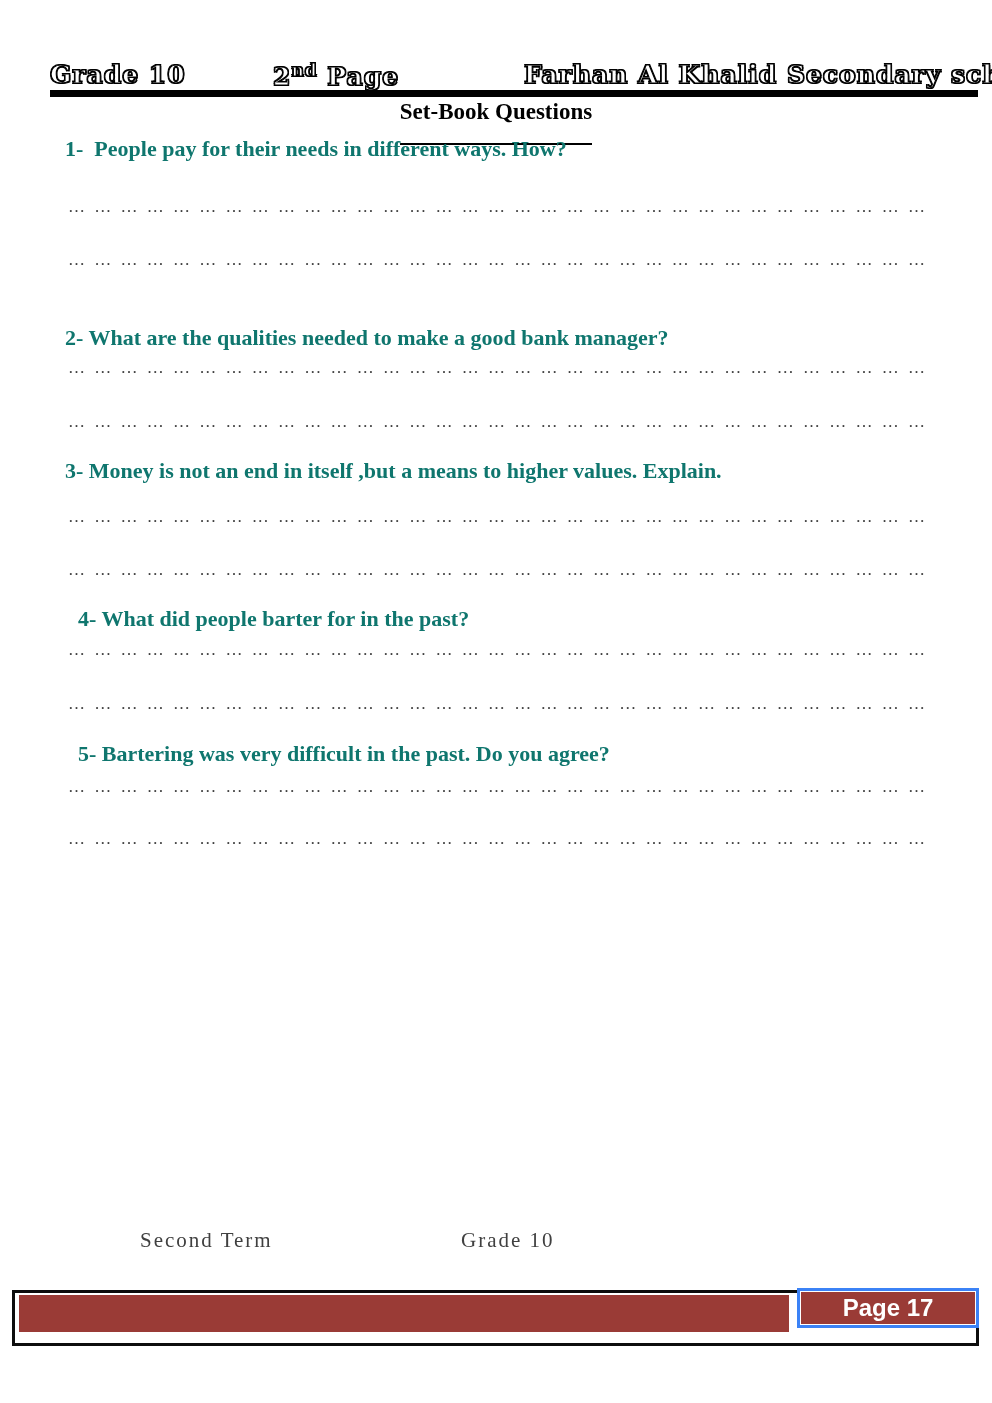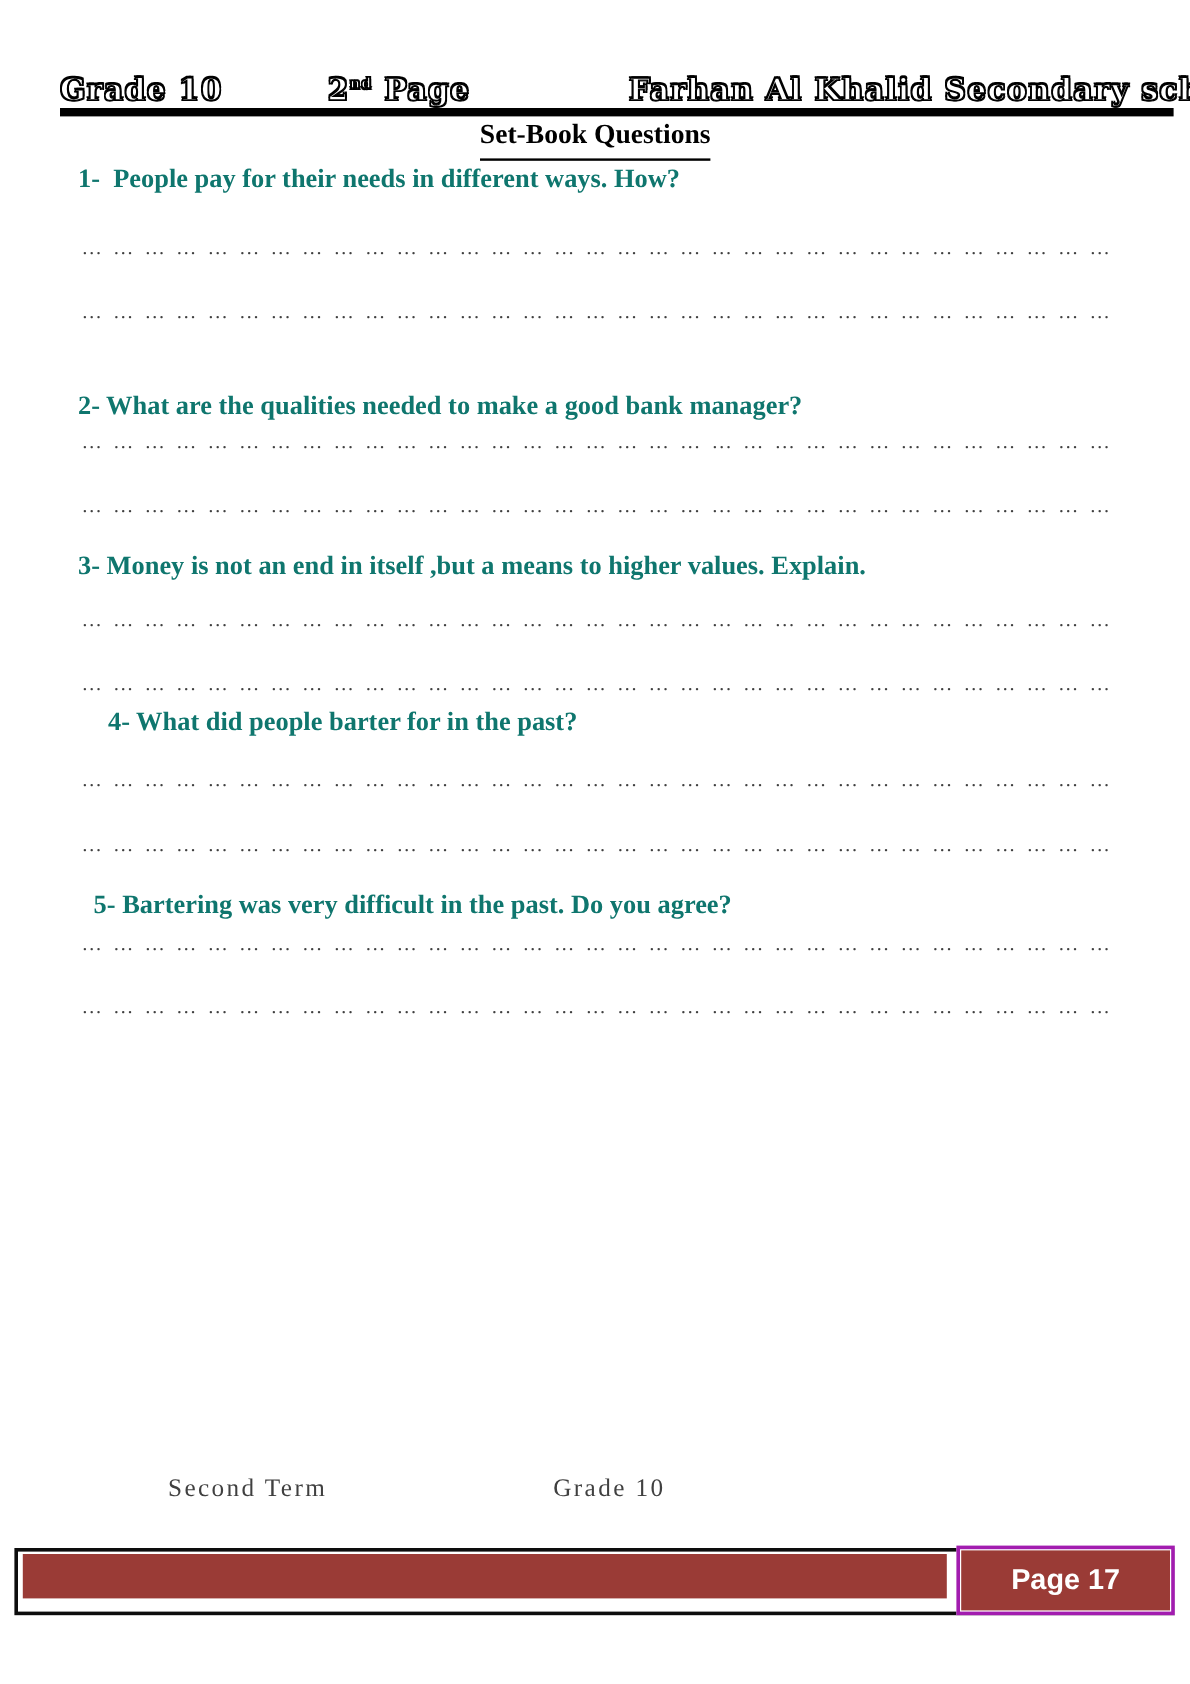--- a/index.html
+++ b/index.html
@@ -18,21 +18,21 @@
     top: 60px;
     font-family: "DejaVu Serif", serif;
     font-weight: bold;
     font-size: 25px;
     color: #ffffff;
     -webkit-text-stroke: 1.2px #000000;
     text-shadow: 1px 1px 0 #000, -1px -1px 0 #000, 1px -1px 0 #000, -1px 1px 0 #000;
     letter-spacing: 1px;
     white-space: nowrap;
   }
-  .hdr sup { font-size: 12px; vertical-align: super; }
+  .hdr sup { font-size: 17px; vertical-align: super; }
   .hdr-grade  { left: 50px; }
   .hdr-term   { left: 273px; }
   .hdr-school { left: 524px; }
   .rule {
     position: absolute;
     left: 50px; top: 90px;
     width: 928px; height: 7px;
     background: #000000;
   }
   .title-row {
@@ -40,21 +40,21 @@
     left: 0; right: 0; top: 99px;
     text-align: center;
   }
   .title-row span {
     display: inline-block;
     font-family: "Liberation Serif", serif;
     font-weight: 700;
     font-size: 23px;
     color: #000000;
     border-bottom: 2.5px solid #000000;
-    padding-bottom: 7px;
+    padding-bottom: 18px;
   }
   
   .q {
     position: absolute;
     font-family: "Liberation Serif", serif;
     font-weight: bold;
     font-size: 22px;
     color: #0f766e;
     white-space: pre-wrap;
   }
@@ -92,22 +92,22 @@
     font-size: 21px;
     color: #404040;
     letter-spacing: 2px;
     white-space: nowrap;
   }
   .ft-term  { left: 140px; }
   .ft-grade { left: 461px; }
   .page-box {
     position: absolute;
     left: 797px; top: 1288px;
-    width: 182px; height: 58px;
-    border: 3px solid #a21caf;
+    width: 182px; height: 40px;
+    border: 3px solid #3b82f6;
     background: #ffffff;
     padding: 1px;
   }
   .page-box-inner {
     width: 100%; height: 100%;
     background: #9a3b36;
     display: flex;
     align-items: center;
     justify-content: center;
     font-family: "Liberation Sans", sans-serif;
@@ -135,21 +135,21 @@
   <div class="dots" style="top:250px;">… … … … … … … … … … … … … … … … … … … … … … … … … … … … … … … … … … … … … … … … … … … … … … … … … … … … … … … … … … … …</div>
 
   <div class="q" style="left:65px; top:325px;">2- What are the qualities needed to make a good bank manager?</div>
   <div class="dots" style="top:358px;">… … … … … … … … … … … … … … … … … … … … … … … … … … … … … … … … … … … … … … … … … … … … … … … … … … … … … … … … … … … …</div>
   <div class="dots" style="top:412px;">… … … … … … … … … … … … … … … … … … … … … … … … … … … … … … … … … … … … … … … … … … … … … … … … … … … … … … … … … … … …</div>
 
   <div class="q" style="left:65px; top:458px;">3- Money is not an end in itself ,but a means to higher values. Explain.</div>
   <div class="dots" style="top:507px;">… … … … … … … … … … … … … … … … … … … … … … … … … … … … … … … … … … … … … … … … … … … … … … … … … … … … … … … … … … … …</div>
   <div class="dots" style="top:560px;">… … … … … … … … … … … … … … … … … … … … … … … … … … … … … … … … … … … … … … … … … … … … … … … … … … … … … … … … … … … …</div>
 
-  <div class="q" style="left:78px; top:588px;margin-left:12px;">4- What did people barter for in the past?</div>
+  <div class="q" style="left:78px; top:606px;">4- What did people barter for in the past?</div>
   <div class="dots" style="top:640px;">… … … … … … … … … … … … … … … … … … … … … … … … … … … … … … … … … … … … … … … … … … … … … … … … … … … … … … … … … … … …</div>
   <div class="dots" style="top:694px;">… … … … … … … … … … … … … … … … … … … … … … … … … … … … … … … … … … … … … … … … … … … … … … … … … … … … … … … … … … … …</div>
 
   <div class="q" style="left:78px; top:741px;">5- Bartering was very difficult in the past. Do you agree?</div>
   <div class="dots" style="top:777px;">… … … … … … … … … … … … … … … … … … … … … … … … … … … … … … … … … … … … … … … … … … … … … … … … … … … … … … … … … … … …</div>
   <div class="dots" style="top:829px;">… … … … … … … … … … … … … … … … … … … … … … … … … … … … … … … … … … … … … … … … … … … … … … … … … … … … … … … … … … … …</div>
 
   <div class="footer-box"></div>
   <div class="footer-bar"></div>
   <div class="footer-text ft-term">Second Term</div>

